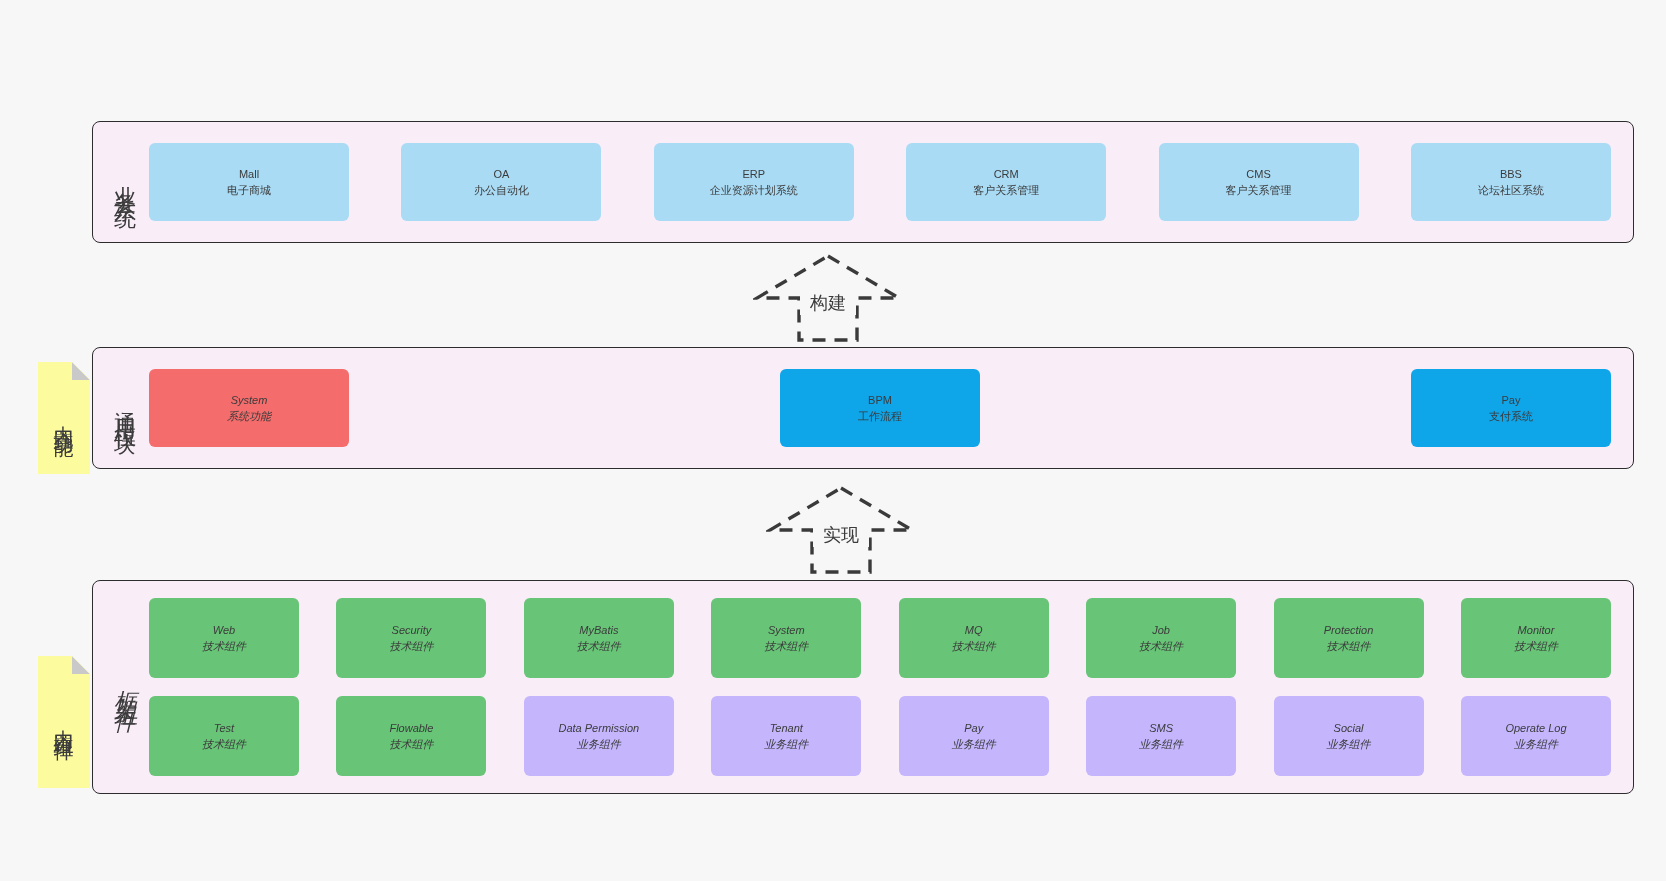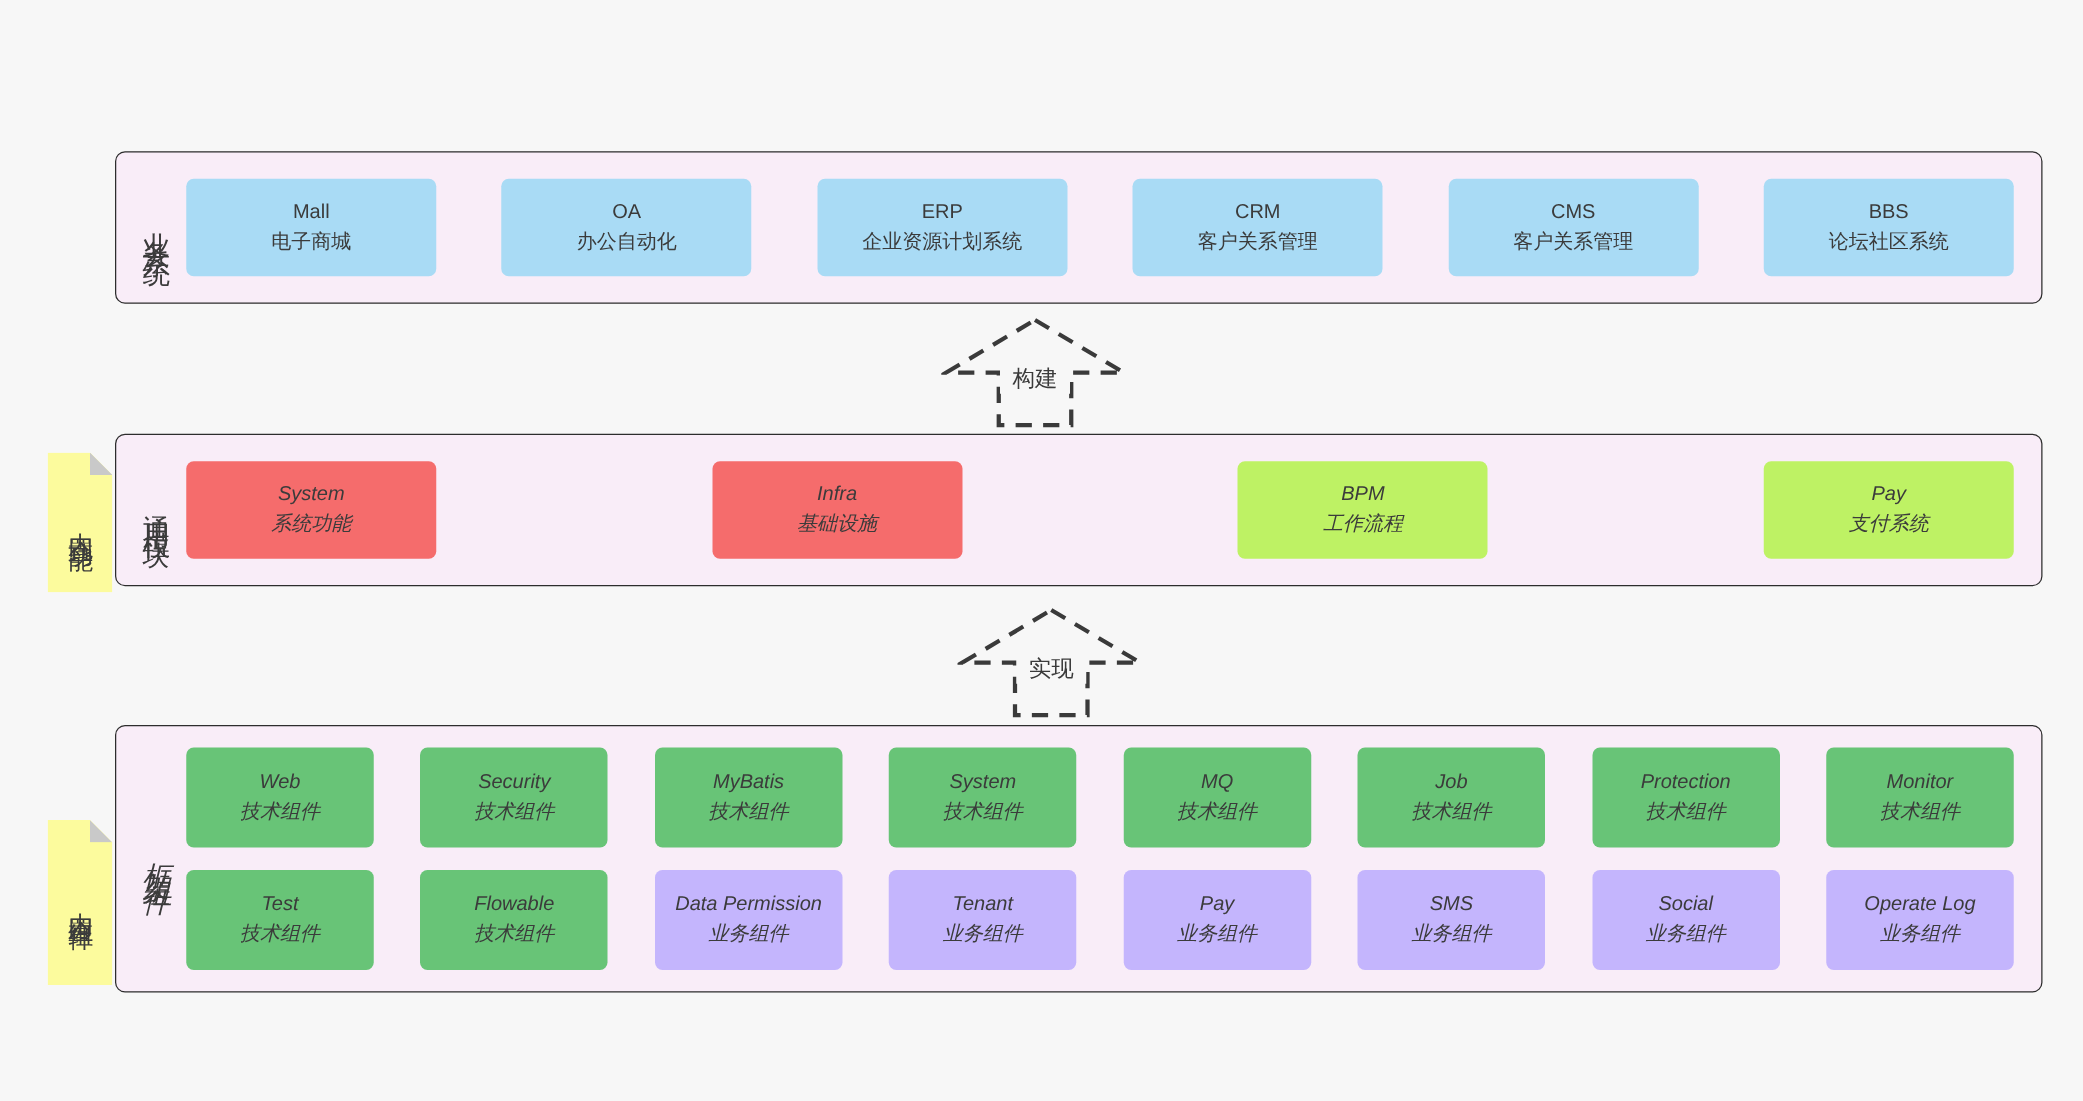--- a/index.html
+++ b/index.html
@@ -57,31 +57,31 @@
   }
   .rows .boxes{margin-left:0;}
 
   .box{
     border-radius:6px;
     display:flex;
     flex-direction:column;
     align-items:center;
     justify-content:center;
     text-align:center;
-    font-size:16px;
+    font-size:11px;
     line-height:1.5;
     padding:4px 8px;
     box-sizing:border-box;
   }
   .box-lg{width:200px;height:78px;}
   .box-sm{width:150px;height:80px;}
 
   .c-blue{background:#a9dbf5;}
   .c-red{background:#f56c6c;font-style:italic;}
-  .c-pink{background:#bef264;font-style:italic;}
+  .c-pink{background:#0ea5e9;}
   .c-green{background:#68c477;}
   .c-green-light{background:#c4b5fd;}
 
   
   .note{
     position:absolute;
     left:38px;width:52px;
     background:#fcfb9d;
     clip-path:polygon(0 0, calc(100% - 18px) 0, 100% 18px, 100% 100%, 0 100%);
     display:flex;align-items:center;justify-content:center;
@@ -146,24 +146,20 @@
     <text x="75" y="57" text-anchor="middle" font-size="18" fill="#3b3b3b">构建</text>
   </svg>
 
   <div class="band band-2">
     <div class="vlabel">通用模块</div>
     <div class="boxes">
       <div class="box box-lg c-red">
         <span>System</span>
         <span>系统功能</span>
       </div>
-      <div class="box box-lg c-red">
-        <span>Infra</span>
-        <span>基础设施</span>
-      </div>
       <div class="box box-lg c-pink">
         <span>BPM</span>
         <span>工作流程</span>
       </div>
       <div class="box box-lg c-pink">
         <span>Pay</span>
         <span>支付系统</span>
       </div>
     </div>
   </div>

